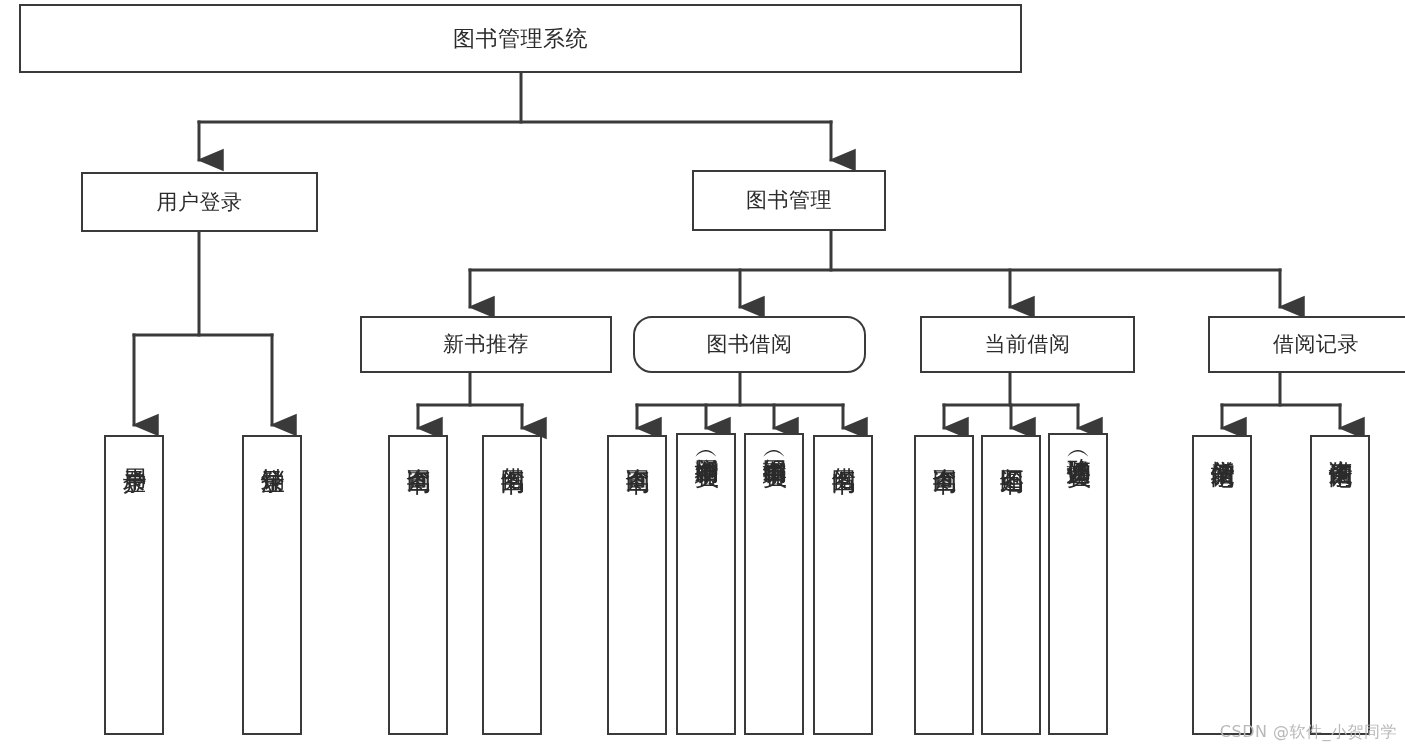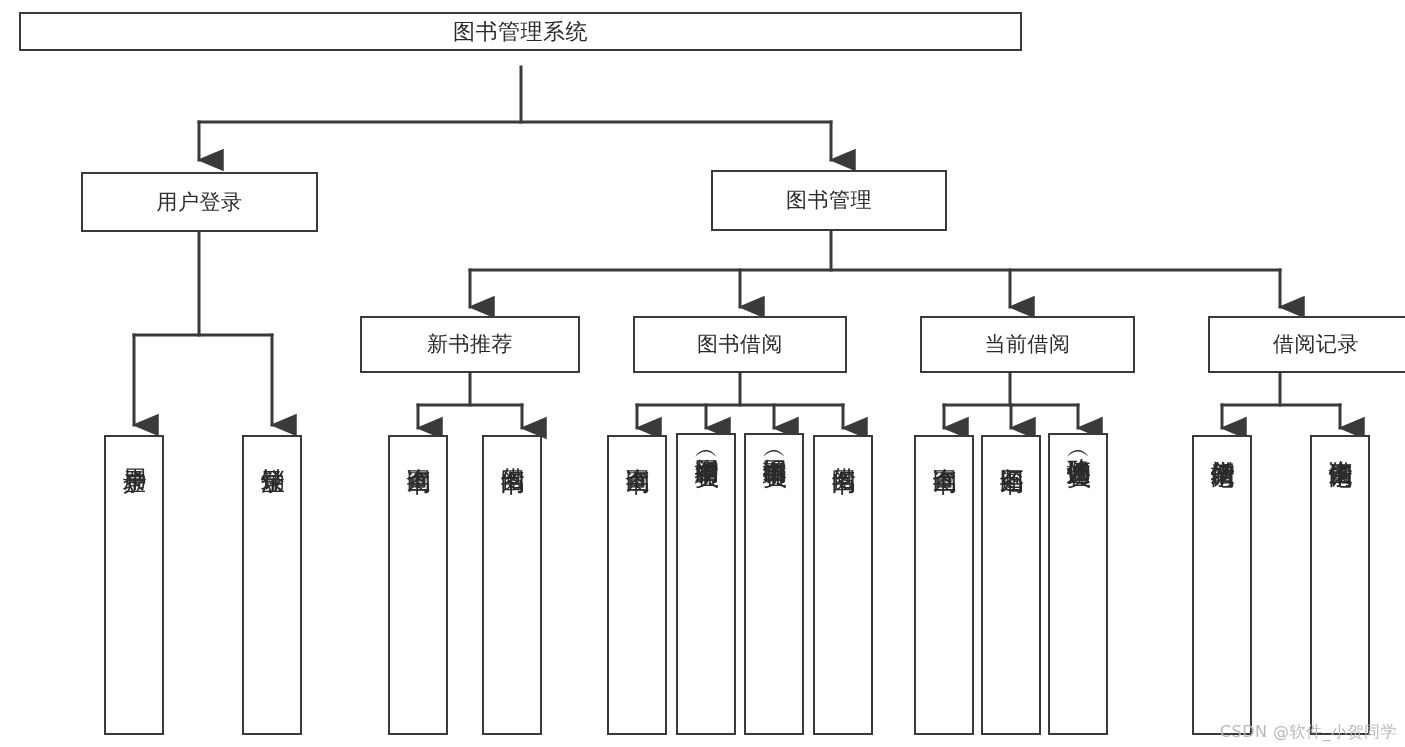--- a/index.html
+++ b/index.html
@@ -124,35 +124,35 @@
       <path d="M 1011 405 L 1011 428" marker-end="url(#arrowDown)"></path>
       <path d="M 1078 405 L 1078 428" marker-end="url(#arrowDown)"></path>
 
       <path d="M 1280 373 L 1280 405"></path>
       <path d="M 1222 405 L 1340 405"></path>
       <path d="M 1222 405 L 1222 428" marker-end="url(#arrowDown)"></path>
       <path d="M 1340 405 L 1340 428" marker-end="url(#arrowDown)"></path>
     </g>
   </svg>
 
-  <div class="node title horiz" style="left:19px; top:12px; width:1003px; height:39px;">
+  <div class="node title horiz" style="left:19px; top:4px; width:1003px; height:69px;">
     <span class="label">图书管理系统</span>
   </div>
 
   <div class="node horiz" style="left:81px; top:172px; width:237px; height:60px;">
     <span class="label">用户登录</span>
   </div>
-  <div class="node horiz" style="left:711px; top:170px; width:236px; height:61px;">
+  <div class="node horiz" style="left:692px; top:170px; width:194px; height:61px;">
     <span class="label">图书管理</span>
   </div>
 
-  <div class="node horiz" style="left:360px; top:316px; width:220px; height:57px;">
+  <div class="node horiz" style="left:360px; top:316px; width:252px; height:57px;">
     <span class="label">新书推荐</span>
   </div>
-  <div class="node horiz" style="left:633px; top:316px; width:214px; height:57px;">
+  <div class="node horiz" style="left:633px; top:316px; width:233px; height:57px;border-radius:19px;">
     <span class="label">图书借阅</span>
   </div>
   <div class="node horiz" style="left:903px; top:316px; width:215px; height:57px;margin-left:17px;">
     <span class="label">当前借阅</span>
   </div>
   <div class="node horiz" style="left:1172px; top:316px; width:216px; height:57px;margin-left:36px;">
     <span class="label">借阅记录</span>
   </div>
 
   <div class="node vert" style="left:104px; top:435px; width:60px; height:300px;">

